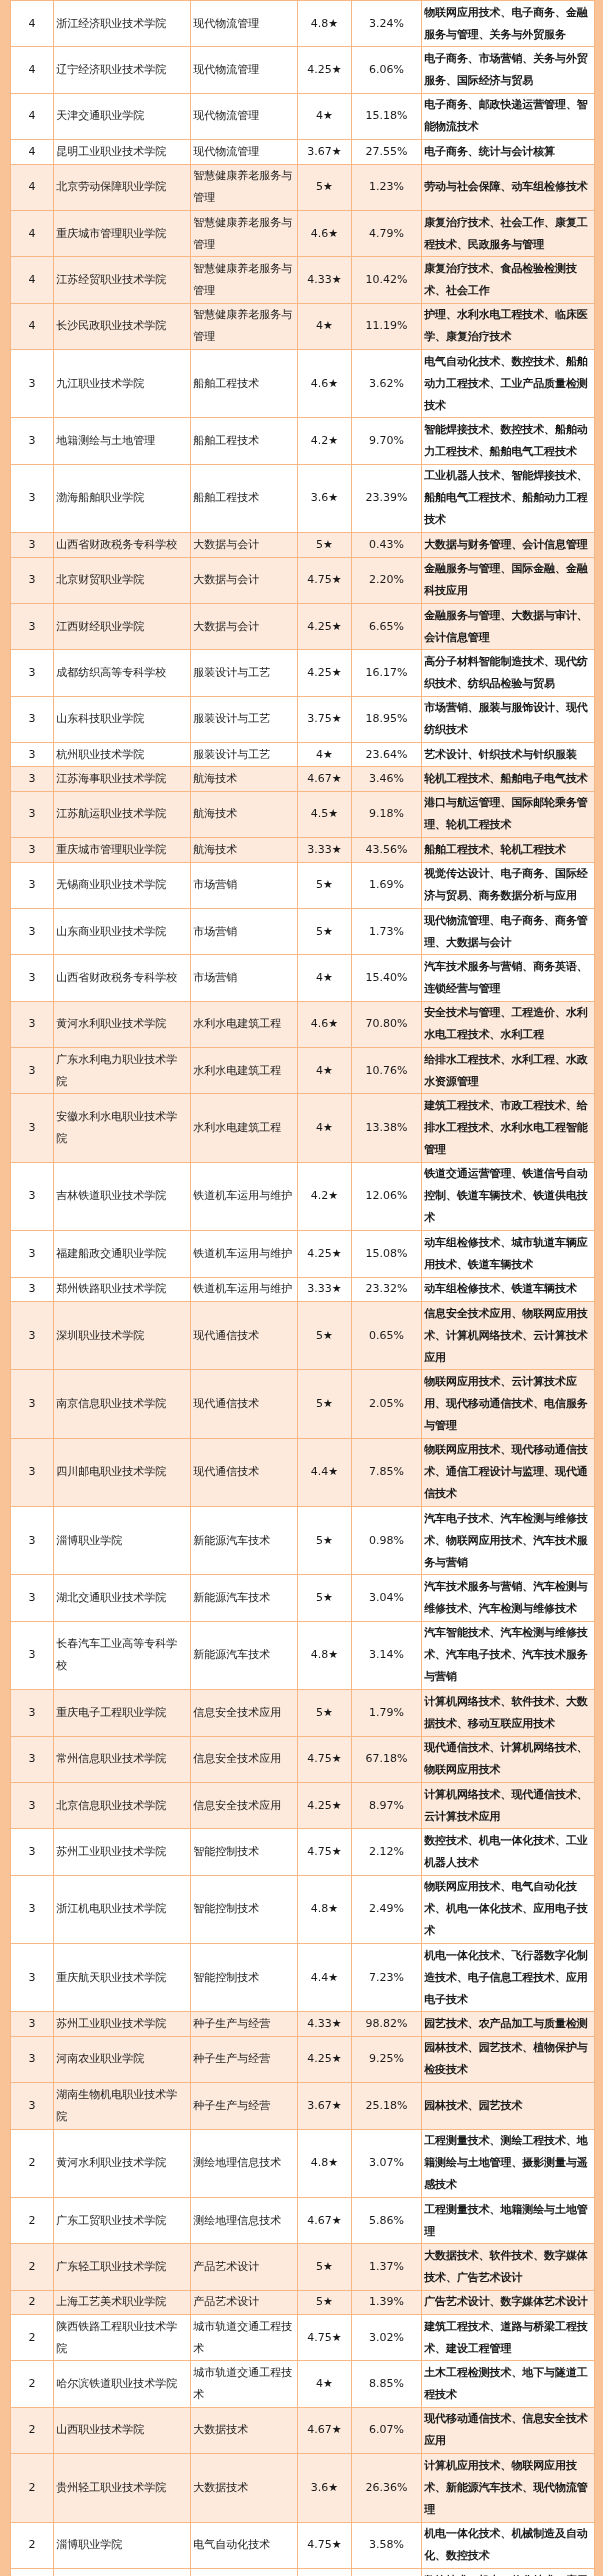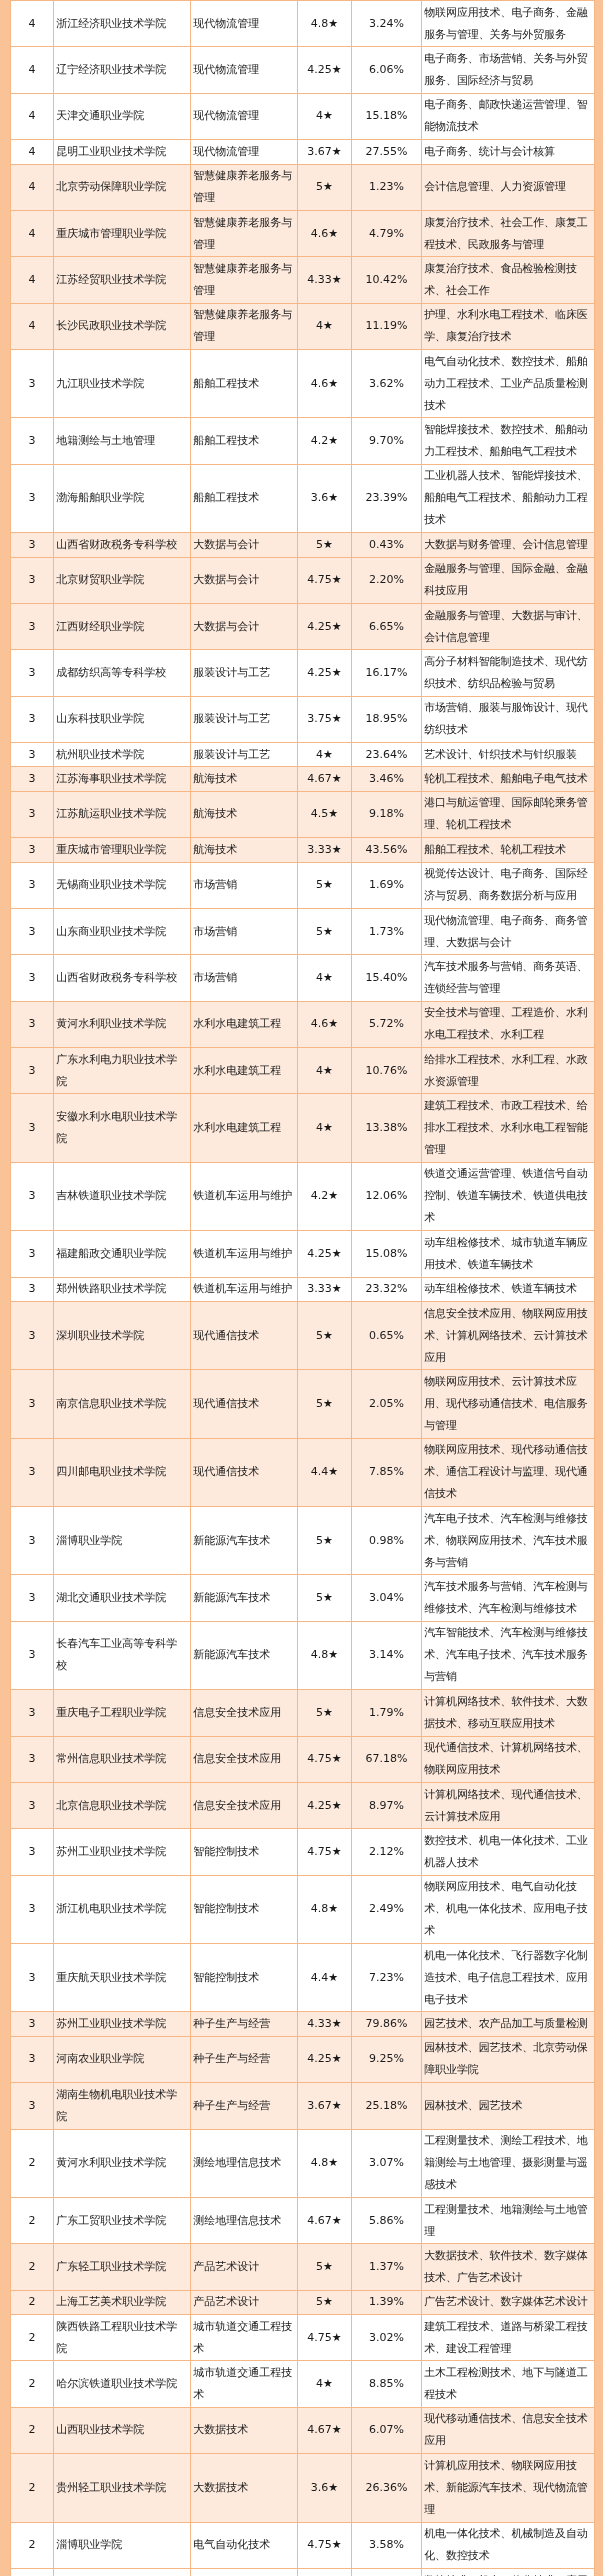--- a/index.html
+++ b/index.html
@@ -34,21 +34,21 @@
     padding: 0.7px 2.2px;
     font-size: 11px;
     line-height: 22px;
     vertical-align: middle;
     word-break: break-all;
   }
   table.grid tr.tint td { background: #fdeadd; }
   table.grid tr.plain td { background: #ffffff; }
   td.level, td.score, td.pct { text-align: center; }
   td.school, td.major, td.group { text-align: left; }
-  td.group { font-size: 11px; letter-spacing: -0.1px; }
+  td.group { font-size: 11px; letter-spacing: -0.1px; font-weight: bold; }
 </style>
 </head>
 <body>
 
 <div class="sheet">
   <table class="grid">
     <colgroup>
       <col class="c-level">
         <col class="c-school">
         <col class="c-major">
@@ -88,21 +88,21 @@
     <td class="score">3.67★</td>
     <td class="pct">27.55%</td>
     <td class="group">电子商务、统计与会计核算</td>
   </tr>
         <tr class="tint">
     <td class="level">4</td>
     <td class="school">北京劳动保障职业学院</td>
     <td class="major">智慧健康养老服务与管理</td>
     <td class="score">5★</td>
     <td class="pct">1.23%</td>
-    <td class="group">会计信息管理、人力资源管理</td>
+    <td class="group">劳动与社会保障、动车组检修技术</td>
   </tr>
         <tr class="tint">
     <td class="level">4</td>
     <td class="school">重庆城市管理职业学院</td>
     <td class="major">智慧健康养老服务与管理</td>
     <td class="score">4.6★</td>
     <td class="pct">4.79%</td>
     <td class="group">康复治疗技术、社会工作、康复工程技术、民政服务与管理</td>
   </tr>
         <tr class="tint">
@@ -239,21 +239,21 @@
     <td class="major">市场营销</td>
     <td class="score">4★</td>
     <td class="pct">15.40%</td>
     <td class="group">汽车技术服务与营销、商务英语、连锁经营与管理</td>
   </tr>
         <tr class="tint">
     <td class="level">3</td>
     <td class="school">黄河水利职业技术学院</td>
     <td class="major">水利水电建筑工程</td>
     <td class="score">4.6★</td>
-    <td class="pct">5.72%</td>
+    <td class="pct">70.80%</td>
     <td class="group">安全技术与管理、工程造价、水利水电工程技术、水利工程</td>
   </tr>
         <tr class="tint">
     <td class="level">3</td>
     <td class="school">广东水利电力职业技术学院</td>
     <td class="major">水利水电建筑工程</td>
     <td class="score">4★</td>
     <td class="pct">10.76%</td>
     <td class="group">给排水工程技术、水利工程、水政水资源管理</td>
   </tr>
@@ -383,30 +383,30 @@
     <td class="major">智能控制技术</td>
     <td class="score">4.4★</td>
     <td class="pct">7.23%</td>
     <td class="group">机电一体化技术、飞行器数字化制造技术、电子信息工程技术、应用电子技术</td>
   </tr>
         <tr class="tint">
     <td class="level">3</td>
     <td class="school">苏州工业职业技术学院</td>
     <td class="major">种子生产与经营</td>
     <td class="score">4.33★</td>
-    <td class="pct">79.86%</td>
+    <td class="pct">98.82%</td>
     <td class="group">园艺技术、农产品加工与质量检测</td>
   </tr>
         <tr class="tint">
     <td class="level">3</td>
     <td class="school">河南农业职业学院</td>
     <td class="major">种子生产与经营</td>
     <td class="score">4.25★</td>
     <td class="pct">9.25%</td>
-    <td class="group">园林技术、园艺技术、北京劳动保障职业学院</td>
+    <td class="group">园林技术、园艺技术、植物保护与检疫技术</td>
   </tr>
         <tr class="tint">
     <td class="level">3</td>
     <td class="school">湖南生物机电职业技术学院</td>
     <td class="major">种子生产与经营</td>
     <td class="score">3.67★</td>
     <td class="pct">25.18%</td>
     <td class="group">园林技术、园艺技术</td>
   </tr>
         <tr class="plain">

